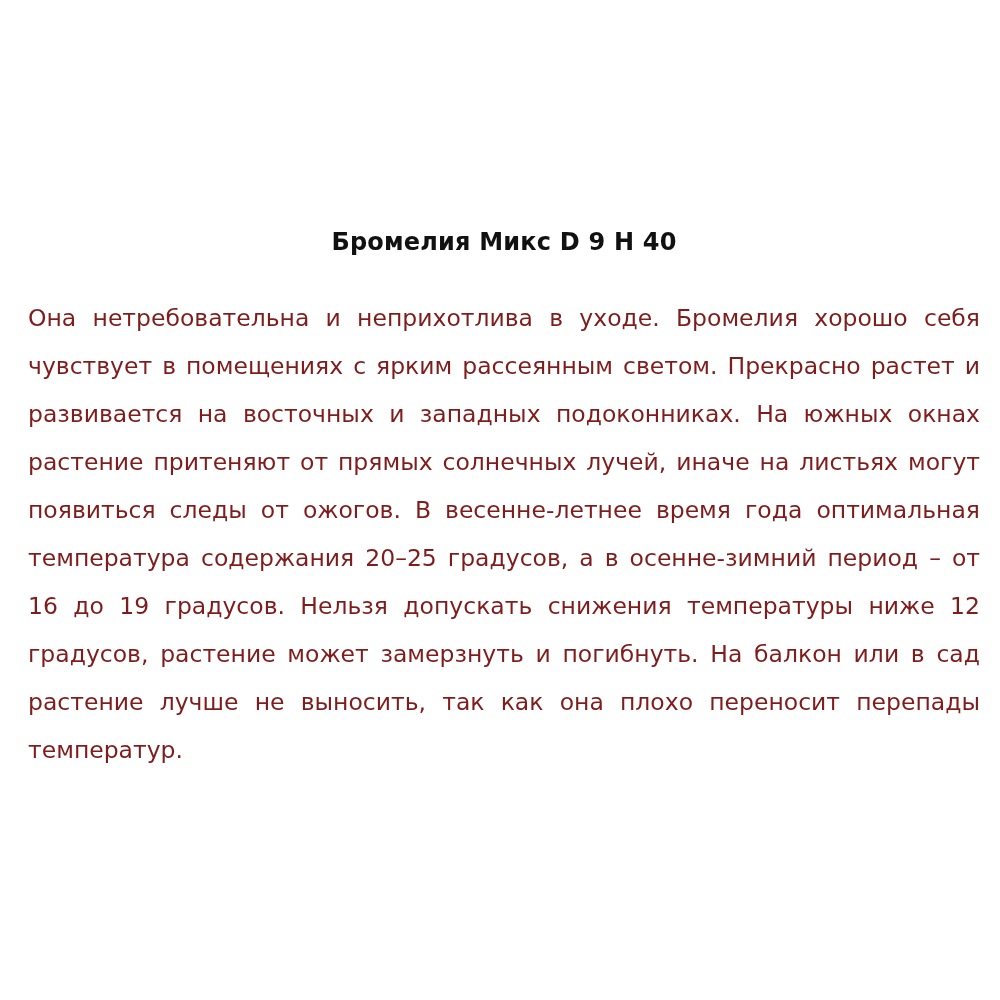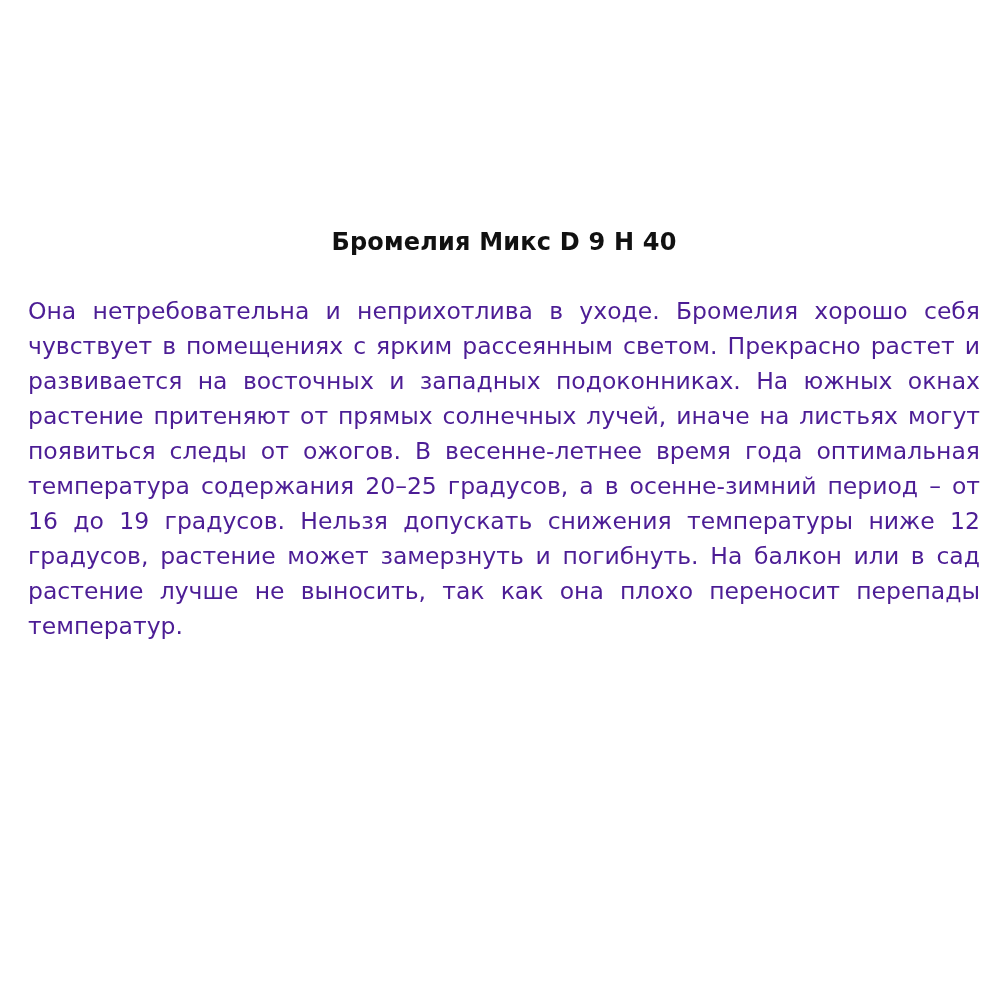--- a/index.html
+++ b/index.html
@@ -30,25 +30,25 @@
   .doc-title {
     font-size: 24px;
     font-weight: bold;
     text-align: center;
     letter-spacing: 0.2px;
     margin: 0 0 38px 0;
     color: #111111;
   }
   .doc-paragraph {
     font-size: 23.5px;
-    line-height: 35px;
+    line-height: 48px;
     text-align: justify;
     text-justify: inter-word;
     margin: 0;
-    color: #4c1d95;
+    color: #7f1d1d;
     word-spacing: 0.5px;
   }
 </style>
 </head>
 <body>
 
 <div class="page">
   <div class="content">
     <h1 class="doc-title">Бромелия Микс D 9 H 40</h1>
     <p class="doc-paragraph">Она нетребовательна и неприхотлива в уходе. Бромелия хорошо себя чувствует в помещениях с ярким рассеянным светом. Прекрасно растет и развивается на восточных и западных подоконниках. На южных окнах растение притеняют от прямых солнечных лучей, иначе на листьях могут появиться следы от ожогов. В весенне-летнее время года оптимальная температура содержания 20–25 градусов, а в осенне-зимний период – от 16 до 19 градусов. Нельзя допускать снижения температуры ниже 12 градусов, растение может замерзнуть и погибнуть. На балкон или в сад растение лучше не выносить, так как она плохо переносит перепады температур.</p>

